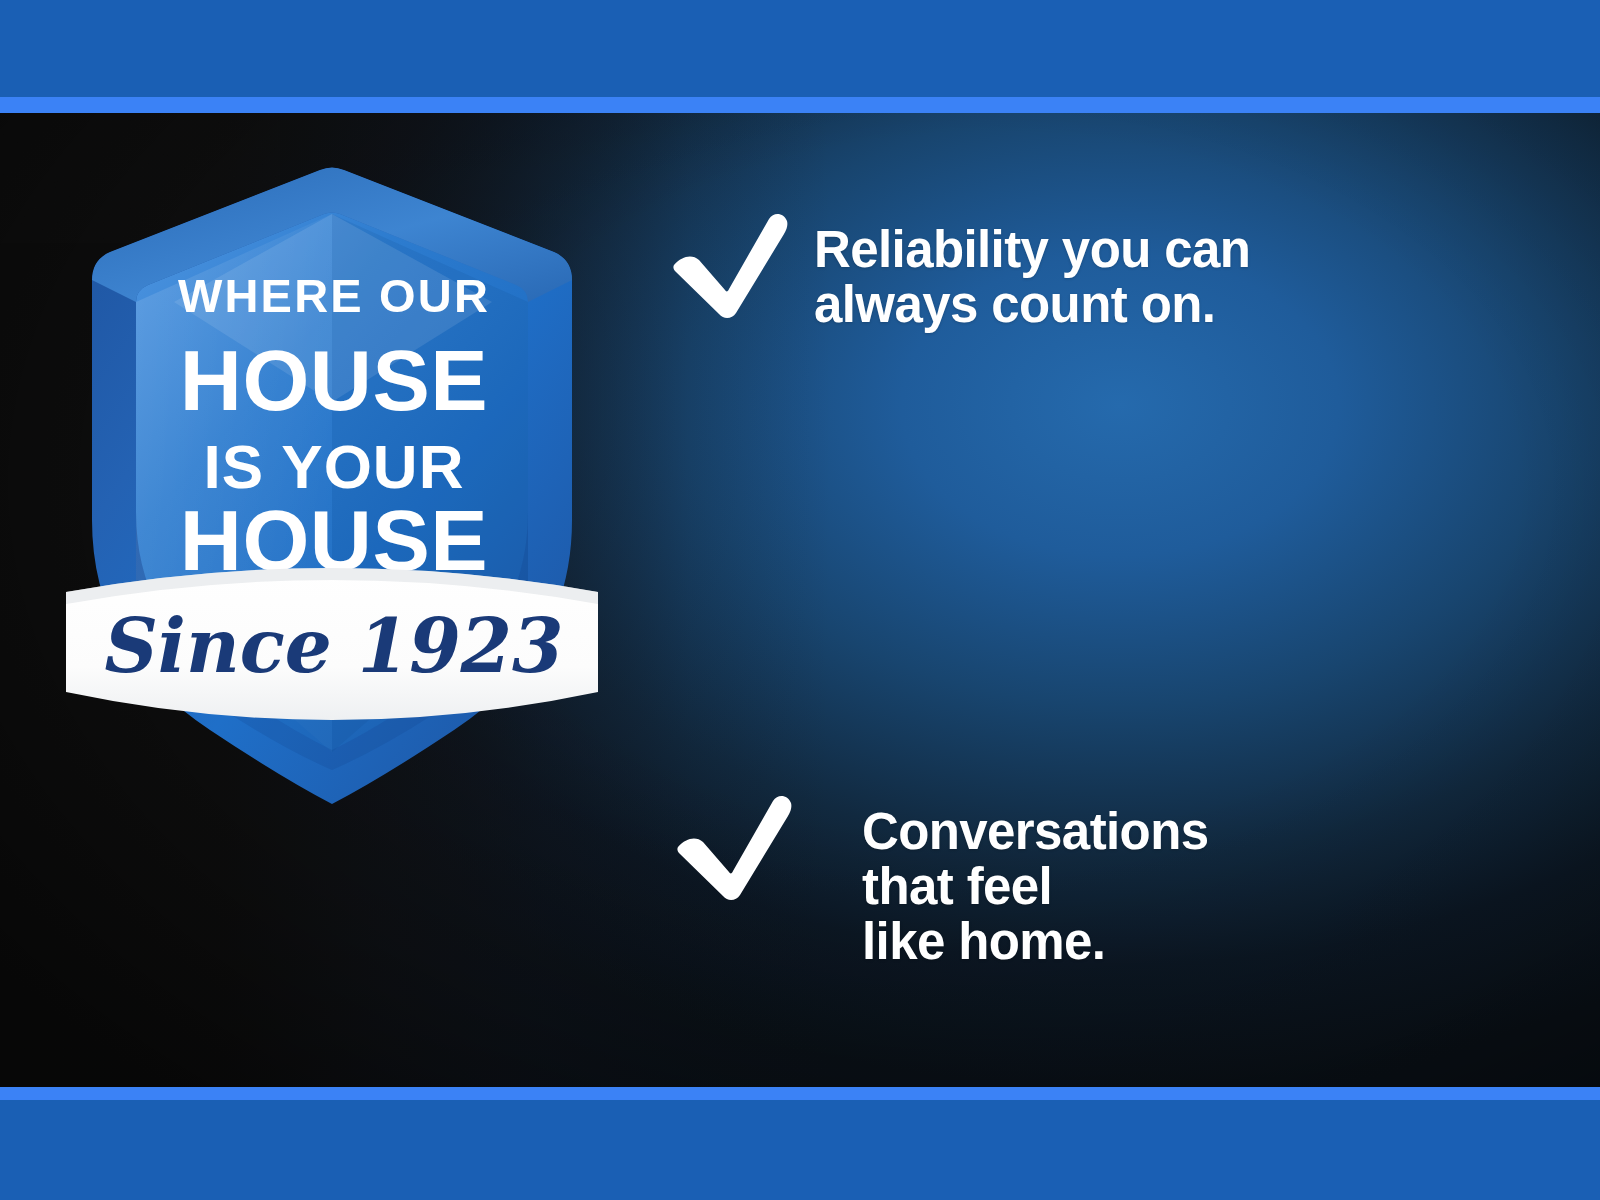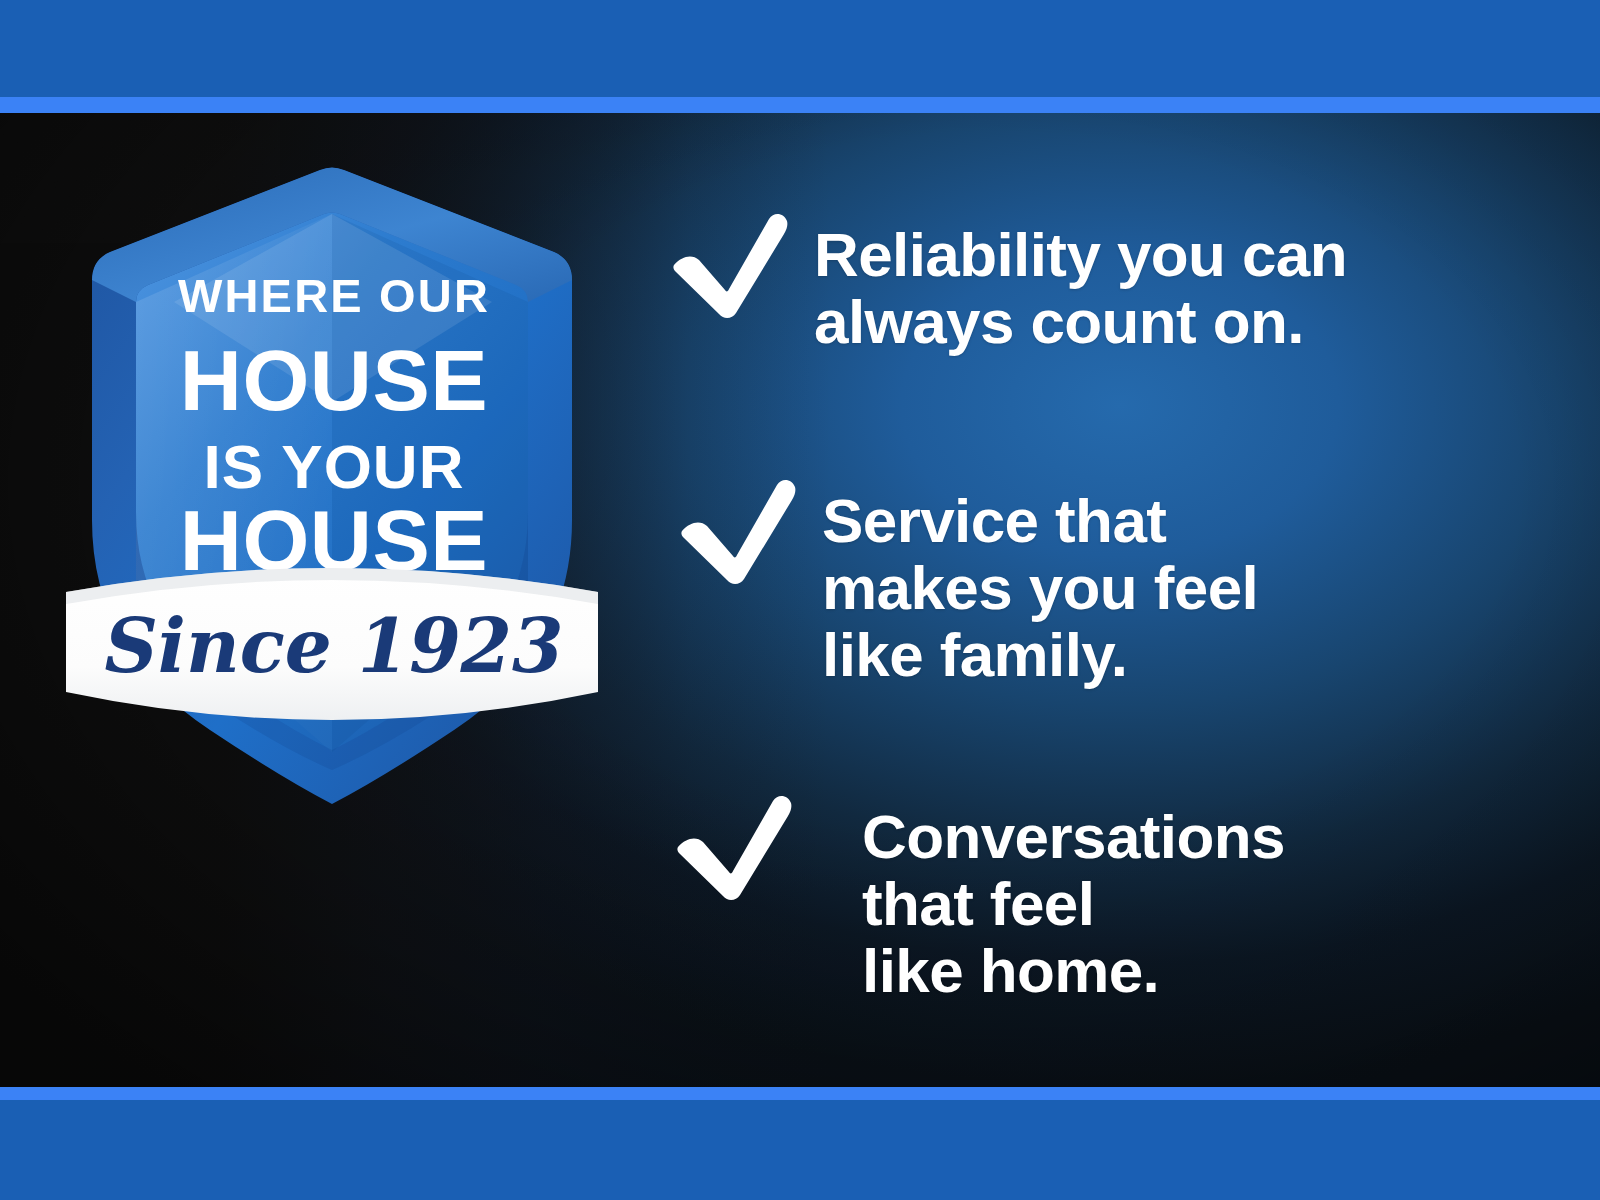--- a/index.html
+++ b/index.html
@@ -110,21 +110,21 @@
     flex:0 0 auto;
     width:124px; height:110px;
     margin-right:22px;
   }
   .check svg { width:100%; height:100%; display:block; }
 
   .bullet-text {
     color:#ffffff;
     font-family:"Liberation Sans", sans-serif;
     font-weight:bold;
-    font-size:62px;
+    font-size:51px;
     line-height:1.08;
     letter-spacing:-0.6px;
     white-space:pre-line;
     padding-top:12px;
     text-shadow:0 1px 3px rgba(0,0,0,.18);
   }
 </style>
 </head>
 <body>
 
@@ -230,32 +230,20 @@
         <svg viewBox="0 0 124 110" xmlns="http://www.w3.org/2000/svg">
           <path d="M6,55 C14,46 24,44 31,50 L57,80 C58,82 60,82 61,79
                    L101,9 C106,1 116,3 119,11 C120,15 119,19 116,24
                    L68,103 C64,109 56,110 51,104 L8,62 C5,59 5,57 6,55 Z" fill="#ffffff"></path>
         </svg>
       </span>
       <span class="bullet-text">Reliability you can
 always count on.</span>
     </div>
 
-    <div class="bullet bullet--2">
-      <span class="check">
-        <svg viewBox="0 0 124 110" xmlns="http://www.w3.org/2000/svg">
-          <path d="M6,55 C14,46 24,44 31,50 L57,80 C58,82 60,82 61,79
-                   L101,9 C106,1 116,3 119,11 C120,15 119,19 116,24
-                   L68,103 C64,109 56,110 51,104 L8,62 C5,59 5,57 6,55 Z" fill="#ffffff"></path>
-        </svg>
-      </span>
-      <span class="bullet-text">Service that
-makes you feel
-like family.</span>
-    </div>
 
     <div class="bullet bullet--3">
       <span class="check">
         <svg viewBox="0 0 124 110" xmlns="http://www.w3.org/2000/svg">
           <path d="M6,55 C14,46 24,44 31,50 L57,80 C58,82 60,82 61,79
                    L101,9 C106,1 116,3 119,11 C120,15 119,19 116,24
                    L68,103 C64,109 56,110 51,104 L8,62 C5,59 5,57 6,55 Z" fill="#ffffff"></path>
         </svg>
       </span>
       <span class="bullet-text">Conversations

